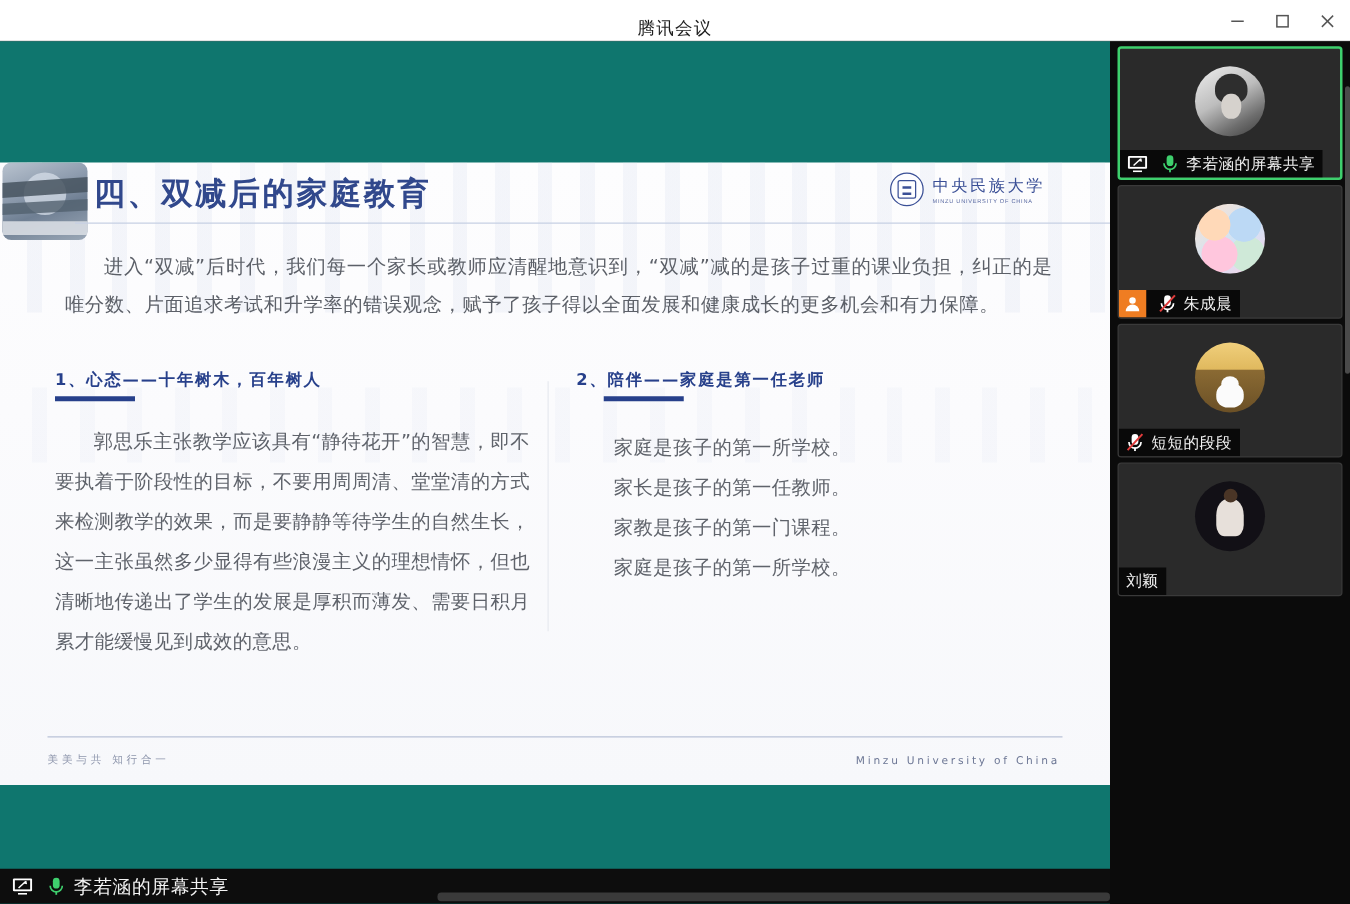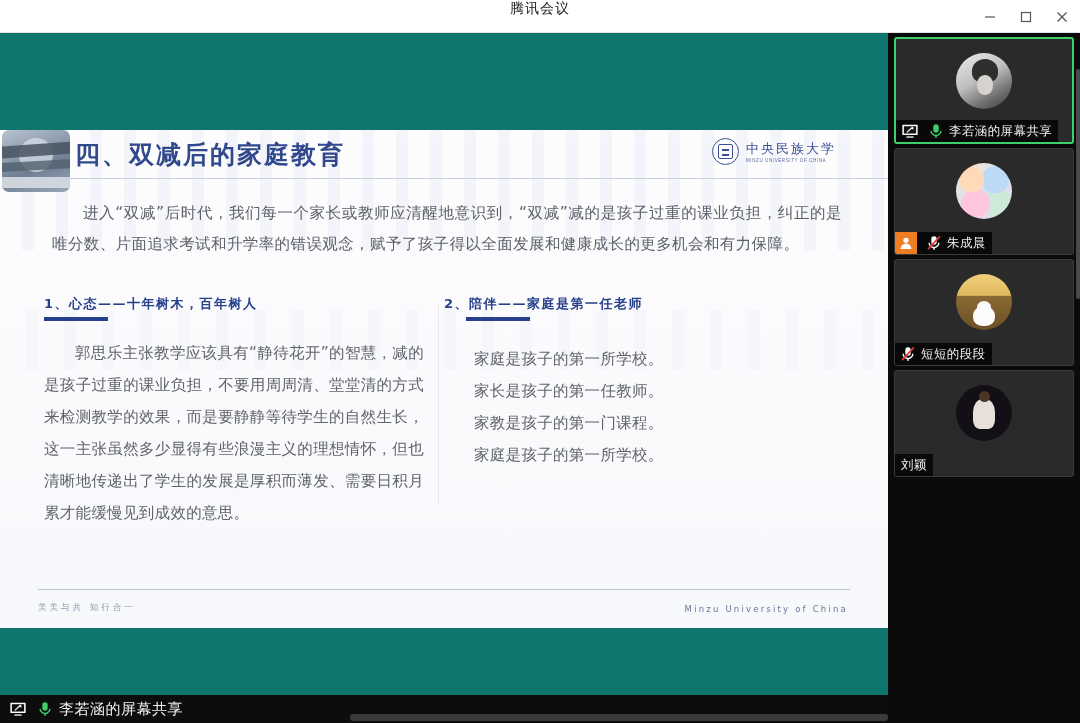--- a/index.html
+++ b/index.html
@@ -2,21 +2,21 @@
 <html><head>
 <meta charset="utf-8">
 <style>
   * { margin:0; padding:0; box-sizing:border-box; }
   html,body { width:1080px; height:723px; overflow:hidden; background:#000; }
   body { font-family:"Liberation Sans","DejaVu Sans",sans-serif; }
 
   
   .titlebar{
     position:absolute; left:0; top:0; width:1080px; height:33px;
-    background:#ffffff; display:flex; align-items:flex-start; justify-content:center;
+    background:#ffffff; display:flex; align-items:flex-end; justify-content:center;
     border-bottom:1px solid #e2e2e2;
   }
   .titlebar .title{ font-size:14px; color:#1c1c1c; letter-spacing:1px; }
   .wincontrols{ position:absolute; right:0; top:0; height:33px; display:flex; align-items:center; }
   .wc{ width:36px; height:33px; display:flex; align-items:center; justify-content:center;
        font-size:14px; color:#555; cursor:default; }
   .wc svg{ display:block; }
 
   
   .stage{
@@ -103,39 +103,39 @@
     letter-spacing:.4px; text-align:justify;
   }
 
   .col-divider{
     position:absolute; left:438px; top:175px; width:1px; height:200px;
     background:#e8eaf0;
   }
 
   .col{ position:absolute; top:165px; }
   .col.left{ left:44px; width:380px; }
-  .col.right{ left:444px; width:400px; }
+  .col.right{ left:461px; width:400px; }
 
   .col-head{
     font-size:13px; font-weight:700; color:#27408b; letter-spacing:1.5px;
     font-family:"DejaVu Sans","Liberation Sans",sans-serif; white-space:nowrap;
   }
   .col-head-underline{
     margin-top:4px; width:64px; height:4px; background:#27408b;
   }
   .col.right .col-head-underline{ margin-left:22px; }
   .col-body{
     margin-top:16px; font-size:15.5px; line-height:32px; color:#5f636b;
     font-family:"DejaVu Sans","Liberation Sans",sans-serif;
     text-indent:2em; text-align:justify; letter-spacing:.3px;
   }
   .col-list{ margin-top:22px; padding-left:30px; list-style:none; }
   .col-list li{
     font-size:15.5px; line-height:32px; color:#5f636b;
-    font-family:Liberation Serif, serif; letter-spacing:.3px;
+    font-family:Liberation Mono, monospace; letter-spacing:.3px;
   }
 
   .slide-footer-rule{
     position:absolute; left:38px; bottom:38px; width:812px; height:1px;
     background:#b9c2d8;
   }
   .slide-footer-left{
     position:absolute; left:38px; bottom:14px;
     font-size:8.5px; color:#8f97ad; letter-spacing:3px;
     font-family:"DejaVu Sans","Liberation Sans",sans-serif;
@@ -286,21 +286,21 @@
       </div>
     </div>
 
     <div class="slide-para">进入“双减”后时代，我们每一个家长或教师应清醒地意识到，“双减”减的是孩子过重的课业负担，纠正的是唯分数、片面追求考试和升学率的错误观念，赋予了孩子得以全面发展和健康成长的更多机会和有力保障。</div>
 
     <div class="col-divider"></div>
 
     <div class="col left">
       <div class="col-head">1、心态——十年树木，百年树人</div>
       <div class="col-head-underline"></div>
-      <div class="col-body">郭思乐主张教学应该具有“静待花开”的智慧，减的是孩子过重的课业负担，不要用周周清、堂堂清的方式来检测教学的效果，而是要静静等待学生的自然生长，这一主张虽然多少显得有些浪漫主义的理想情怀，但也清晰地传递出了学生的发展是厚积而薄发、需要日积月累才能缓慢见到成效的意思。</div>
+      <div class="col-body">郭思乐主张教学应该具有“静待花开”的智慧，即不要执着于阶段性的目标，不要用周周清、堂堂清的方式来检测教学的效果，而是要静静等待学生的自然生长，这一主张虽然多少显得有些浪漫主义的理想情怀，但也清晰地传递出了学生的发展是厚积而薄发、需要日积月累才能缓慢见到成效的意思。</div>
     </div>
 
     <div class="col right">
       <div class="col-head">2、陪伴——家庭是第一任老师</div>
       <div class="col-head-underline"></div>
       <ul class="col-list">
         <li>家庭是孩子的第一所学校。</li>
         <li>家长是孩子的第一任教师。</li>
         <li>家教是孩子的第一门课程。</li>
         <li>家庭是孩子的第一所学校。</li>

